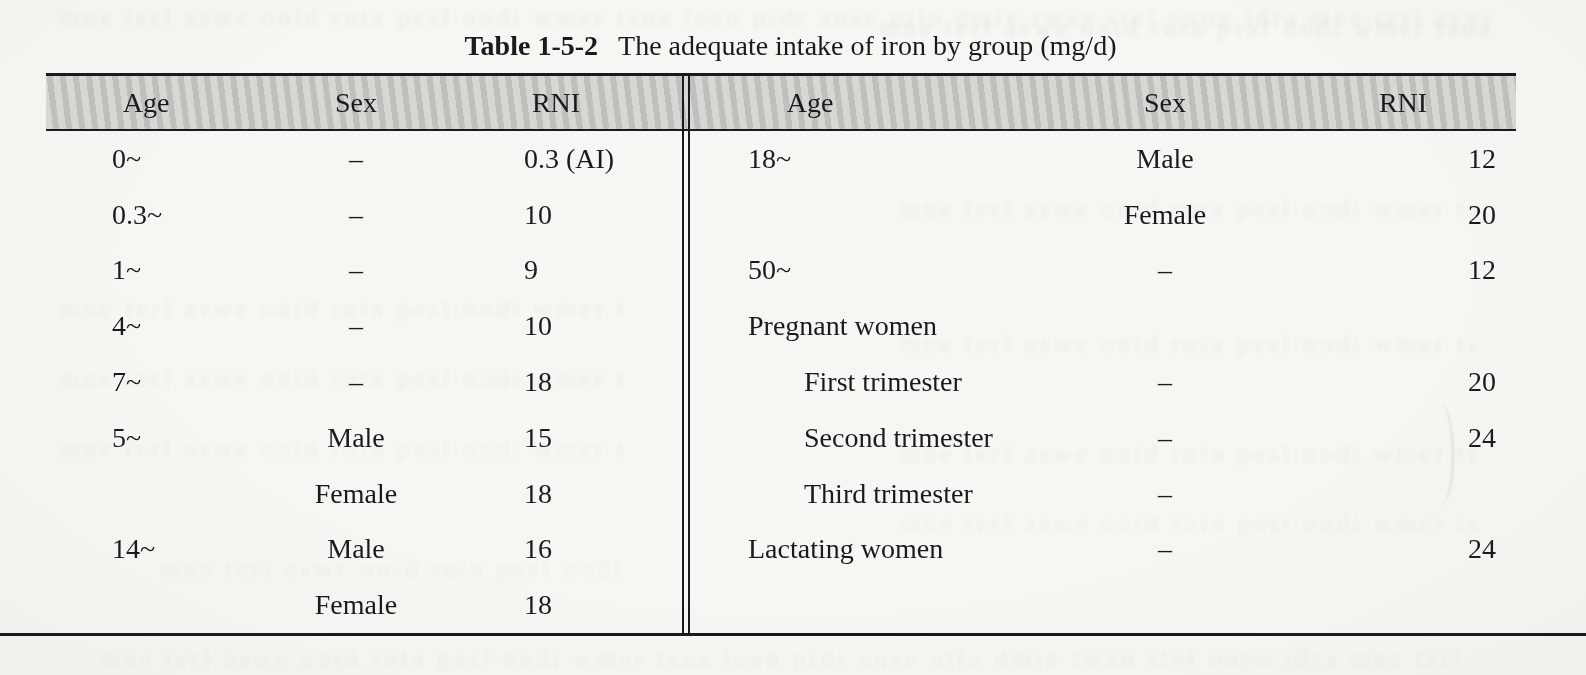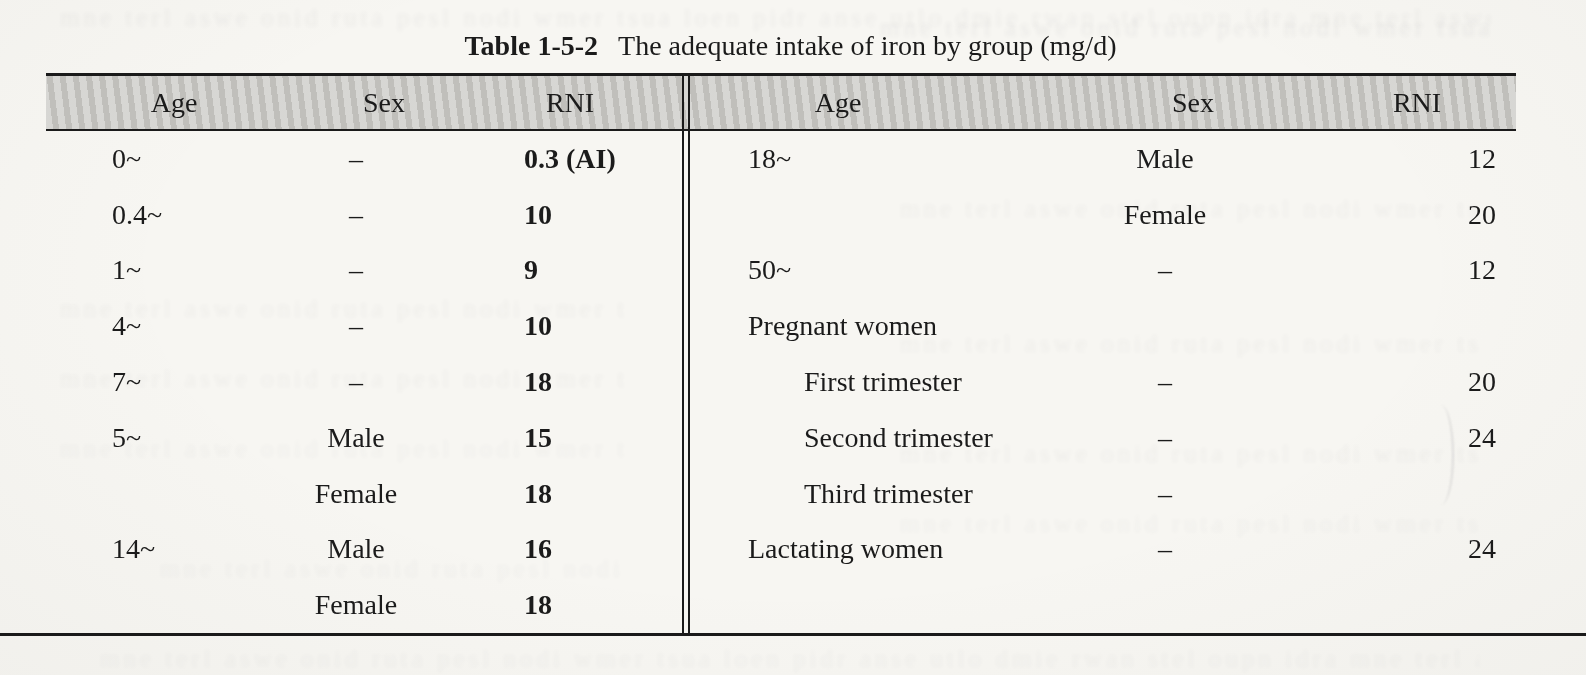--- a/index.html
+++ b/index.html
@@ -53,35 +53,35 @@
   .cols  { position:absolute; inset:0; display:flex; }
 
   .half { display:flex; flex-direction:column; }
   .half-left  { width:636px; }
   .half-right { width:826px; }
   .divider {
     width:8px; align-self:stretch;
     background: linear-gradient(90deg, var(--rule) 0 2px, transparent 2px 6px, var(--rule) 6px 8px);
   }
 
-  .thead { height:53px; display:flex; align-items:center; font-size:28px;margin-left:28px; }
+  .thead { height:53px; display:flex; align-items:center; font-size:28px; }
   .tbody { flex:1; margin-top:2px; display:grid; grid-template-rows:repeat(9, 1fr); }
   .row   { display:flex; align-items:center; font-size:28px; }
   .cell  { overflow:visible; }
 
   
   .half-left .age { flex:0 0 200px; }
   .half-left .sex { flex:0 0 220px; }
   .half-left .rni { flex:1; }
   .half-left .thead .age { text-align:center; }
   .half-left .thead .sex { text-align:center; }
   .half-left .thead .rni { text-align:center; padding-right:36px; }
   .half-left .tbody .age { padding-left:66px; }
   .half-left .tbody .sex { text-align:center; }
-  .half-left .tbody .rni { padding-left:58px;font-weight:bold; }
+  .half-left .tbody .rni { padding-left:58px; }
 
   
   .half-right .age { flex:0 0 330px; }
   .half-right .sex { flex:0 0 290px; }
   .half-right .rni { flex:1; }
   .half-right .thead .age { text-align:center; padding-right:90px; }
   .half-right .thead .sex { text-align:center; }
   .half-right .thead .rni { text-align:center; padding-right:20px; }
   .half-right .tbody .age { padding-left:58px; }
   .half-right .tbody .row.indent .age,
@@ -124,21 +124,21 @@
         <div class="cell rni">RNI</div>
       </div>
       <div class="tbody">
 
       <div class="row">
             <div class="cell age">0~</div>
             <div class="cell sex">–</div>
             <div class="cell rni">0.3 (AI)</div>
           </div>
           <div class="row">
-            <div class="cell age">0.4~</div>
+            <div class="cell age">0.3~</div>
             <div class="cell sex">–</div>
             <div class="cell rni">10</div>
           </div>
           <div class="row">
             <div class="cell age">1~</div>
             <div class="cell sex">–</div>
             <div class="cell rni">9</div>
           </div>
           <div class="row">
             <div class="cell age">4~</div>

